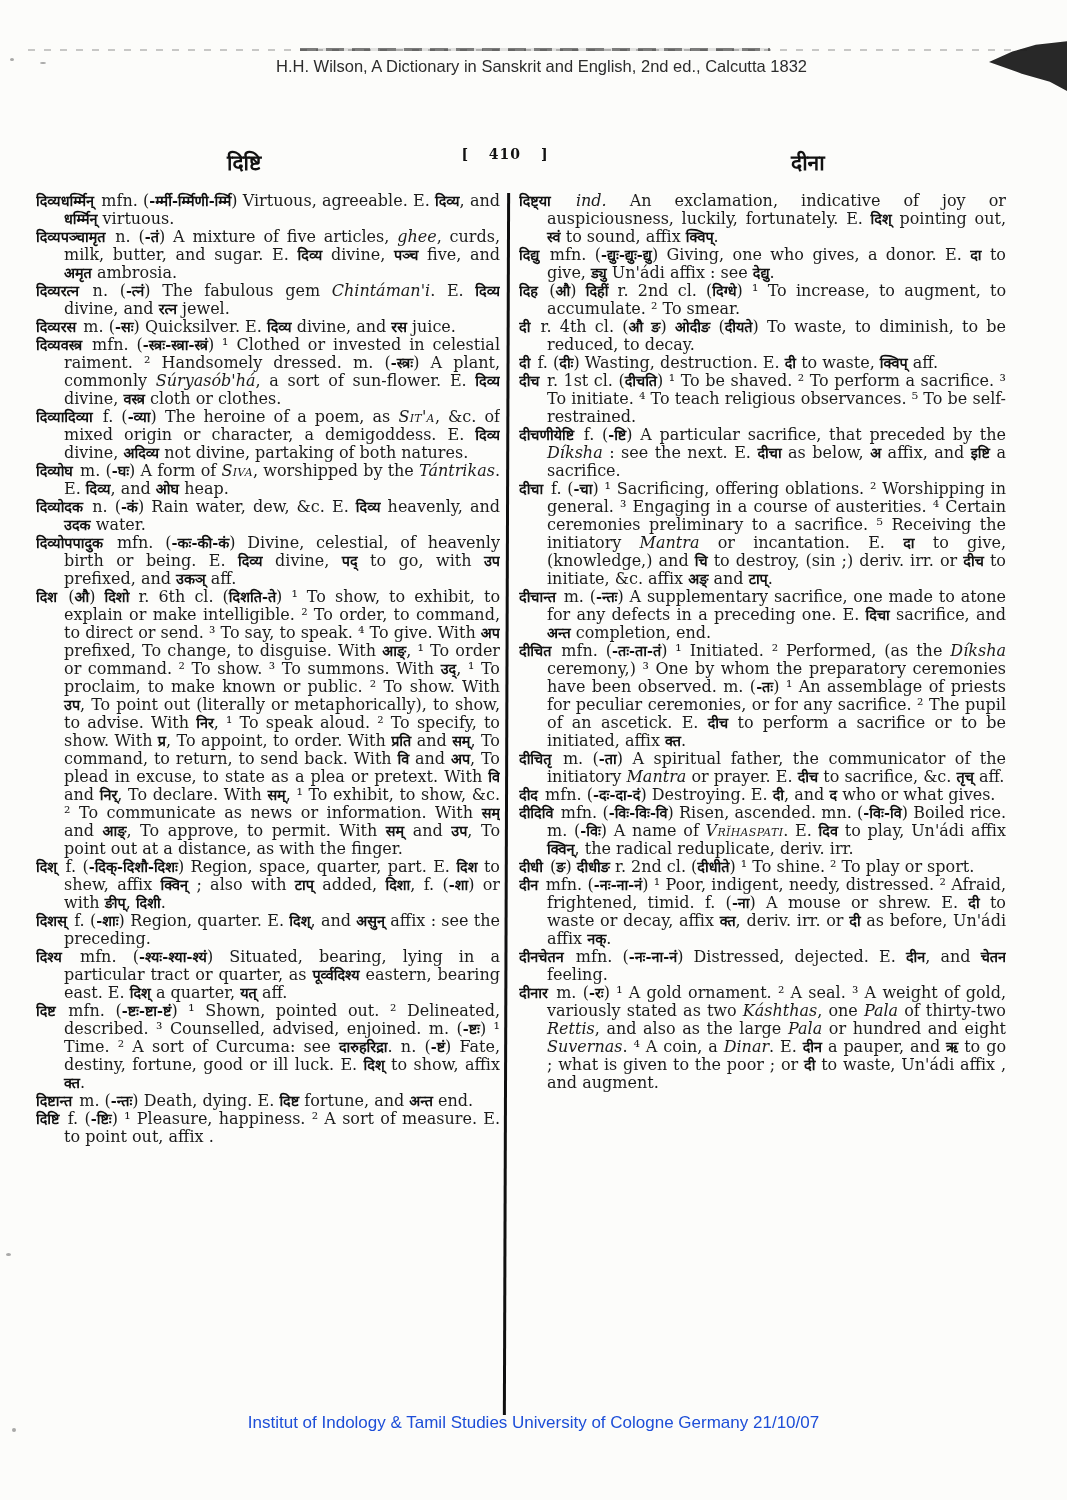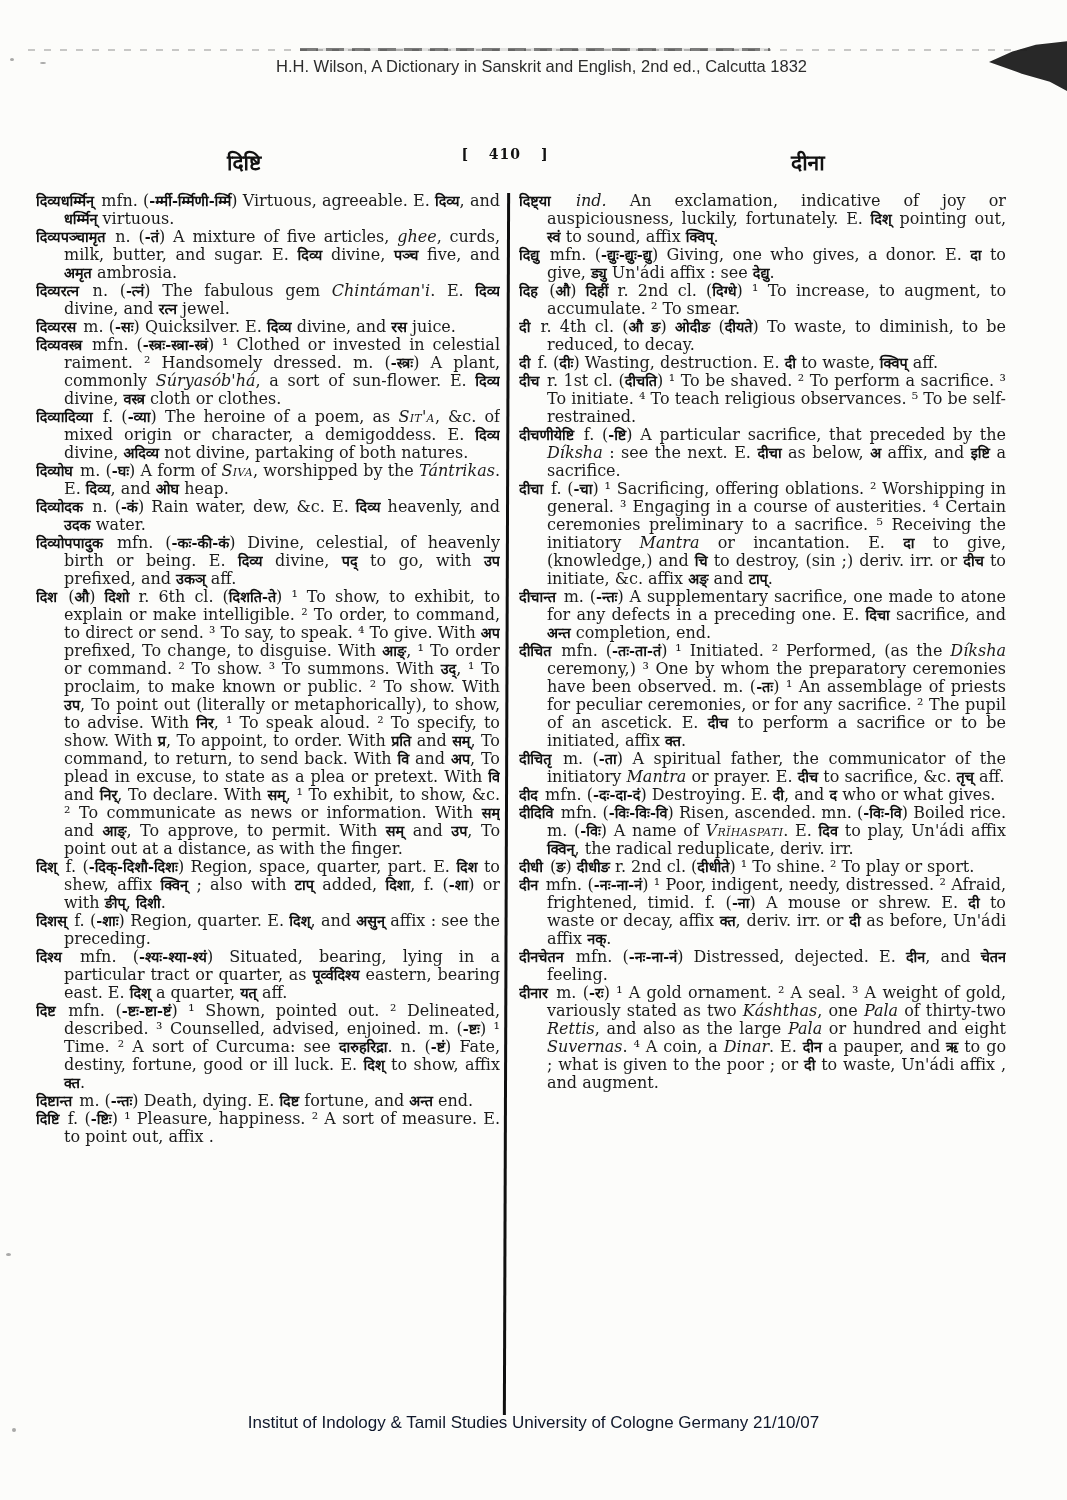--- a/index.html
+++ b/index.html
@@ -71,21 +71,21 @@
     font-family:"DejaVu Sans","Liberation Sans",sans-serif;
     font-weight:700;font-size:.9em;color:#101010;
   }
   .hw{padding-right:2px;}
   .it{font-style:italic;}
   .sc{font-variant:small-caps;letter-spacing:.3px;font-style:italic;}
   
   .footer-credit{
     position:absolute;top:1413px;left:0;right:0;text-align:center;
     font-family:"Liberation Sans","DejaVu Sans",sans-serif;
-    font-size:17px;color:#0f172a;
+    font-size:17px;color:#1d4ed8;
   }
 </style>
 </head>
 <body>
 
 <div id="page">
 
   <div class="top-scan-line"></div>
   <div class="top-scan-line2"></div>
   <div class="corner-smudge"></div>

